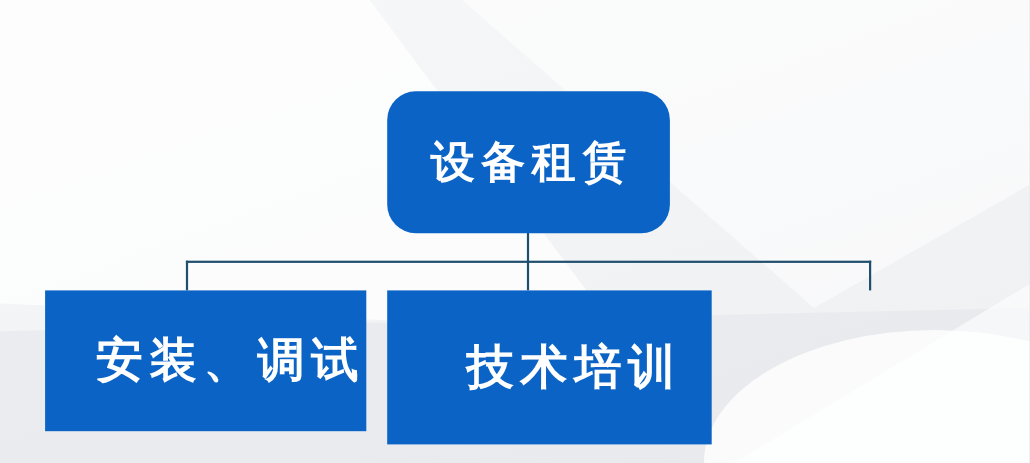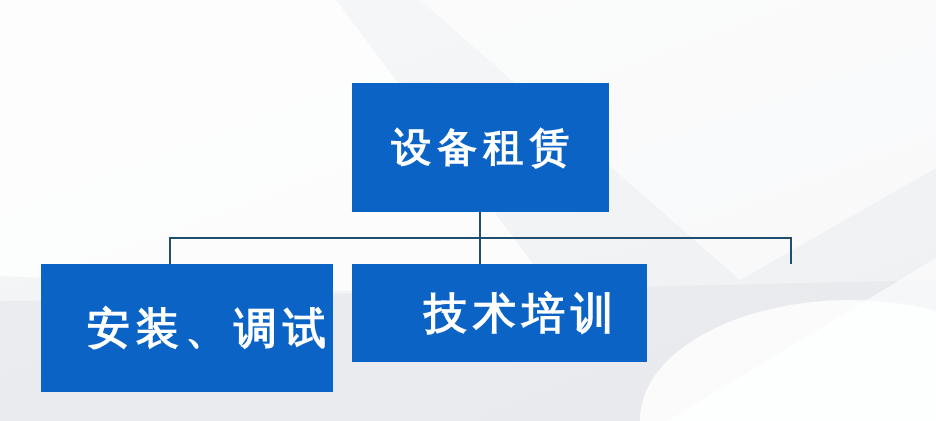--- a/index.html
+++ b/index.html
@@ -59,26 +59,26 @@
   <div class="facet facet-2"></div>
   <div class="facet facet-3"></div>
   <div class="facet facet-4"></div>
   <div class="facet facet-5"></div>
 
   <div class="connector v" style="left:479px;top:211px;height:53px;"></div>
   <div class="connector h" style="left:169px;top:237px;width:623px;"></div>
   <div class="connector v" style="left:169px;top:237px;height:27px;"></div>
   <div class="connector v" style="left:790px;top:237px;height:27px;"></div>
 
-  <div class="node root" style="left:352px;top:83px;width:257px;height:129px;">
+  <div class="node root" style="left:352px;top:83px;width:257px;height:129px;border-radius:26px;">
     <span>设备租赁</span>
   </div>
 
   <div class="node child" style="left:41px;top:264px;width:253px;height:128px;">
     <span>安装、调试</span>
   </div>
 
-  <div class="node child" style="left:352px;top:264px;width:256px;height:98px;">
+  <div class="node child" style="left:352px;top:264px;width:256px;height:140px;">
     <span>技术培训</span>
   </div>
 
 
 </div>
 
 </body></html>

